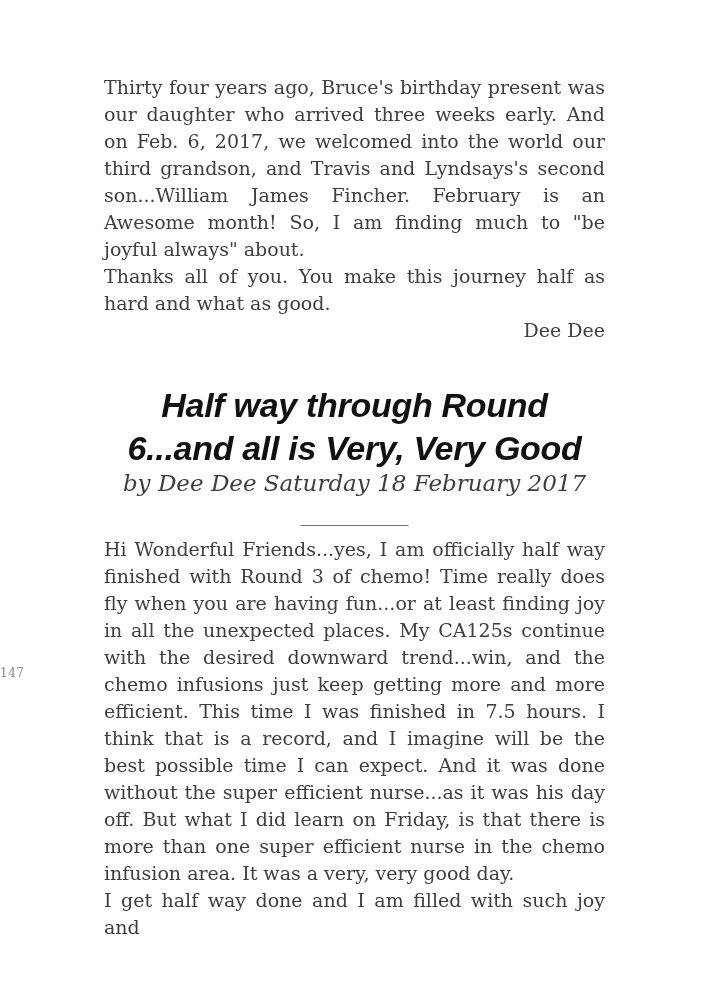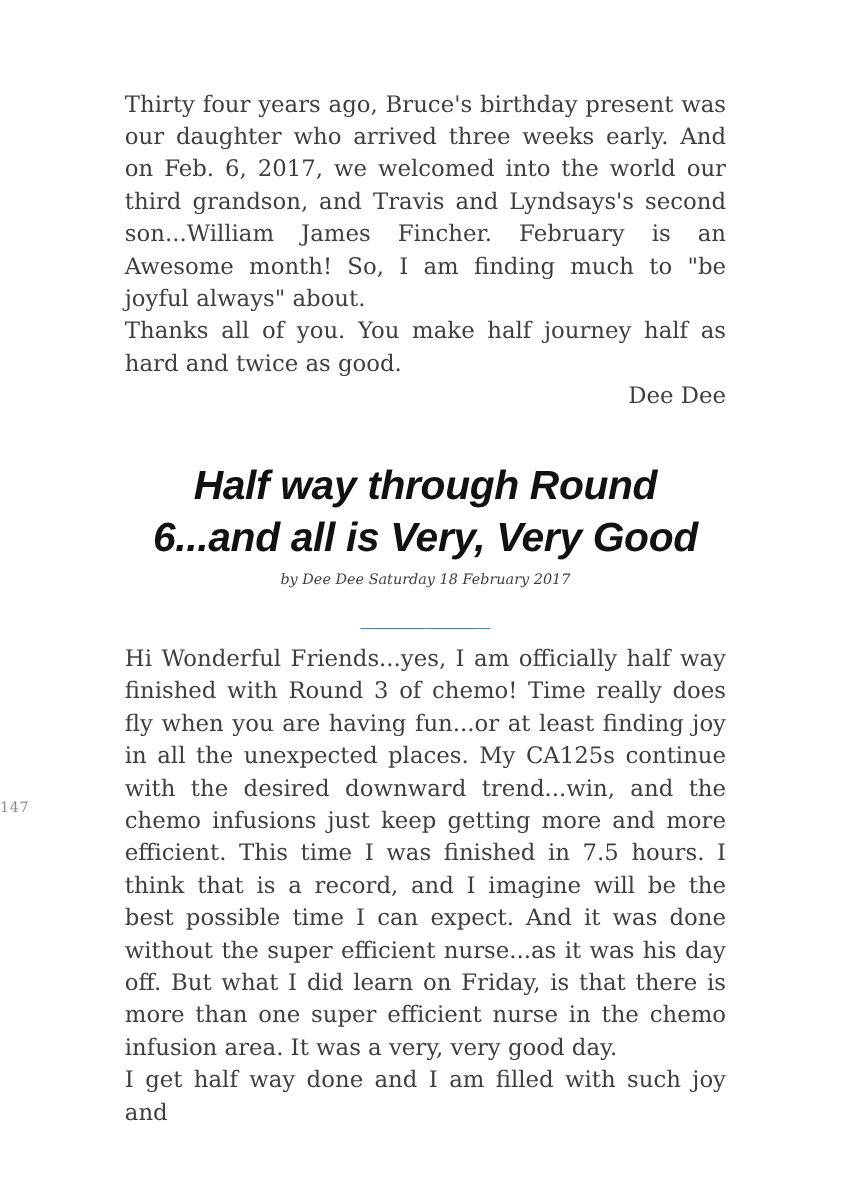--- a/index.html
+++ b/index.html
@@ -44,32 +44,32 @@
     line-height: 43px;
     color: #111111;
     text-align: center;
     letter-spacing: -0.3px;
     font-style: italic;
   }
   .byline {
     margin-top: 3px;
     font-family: "DejaVu Serif", serif;
     font-style: italic;
-    font-size: 12px;
+    font-size: 23px;
     line-height: 21px;
     color: #3e3e3e;
     text-align: center;
   }
   .divider {
     margin-top: 4px;
     margin-bottom: 4px;
     font-family: "DejaVu Serif", serif;
     font-size: 18px;
     line-height: 34px;
-    color: #0369a1;
+    color: #404040;
     text-align: center;
     letter-spacing: 0px;
   }
   .page-number {
     position: absolute;
     bottom: 32px;
     left: 0;
     width: 100%;
     font-family: "DejaVu Serif", serif;
     font-size: 12px;
@@ -77,21 +77,21 @@
     letter-spacing: 0.5px;
   }
 </style>
 </head>
 <body>
 
 <div class="page">
   <div class="content">
 
     <p class="body-text">Thirty four years ago, Bruce's birthday present was our daughter who arrived three weeks early. And on Feb. 6, 2017, we welcomed into the world our third grandson, and Travis and Lyndsays's second son...William James Fincher. February is an Awesome month! So, I am finding much to "be joyful always" about.</p>
-    <p class="body-text">Thanks all of you. You make half journey half as hard and twice as good.</p>
+    <p class="body-text">Thanks all of you. You make this journey half as hard and what as good.</p>
     <p class="body-text signature">Dee Dee</p>
 
     <h1 class="post-title">
       <span>Half way through Round</span><br>
       <span>6...and all is Very, Very Good</span>
     </h1>
 
     <div class="byline">by Dee Dee Saturday 18 February 2017</div>
 
     <div class="divider">____________</div>

